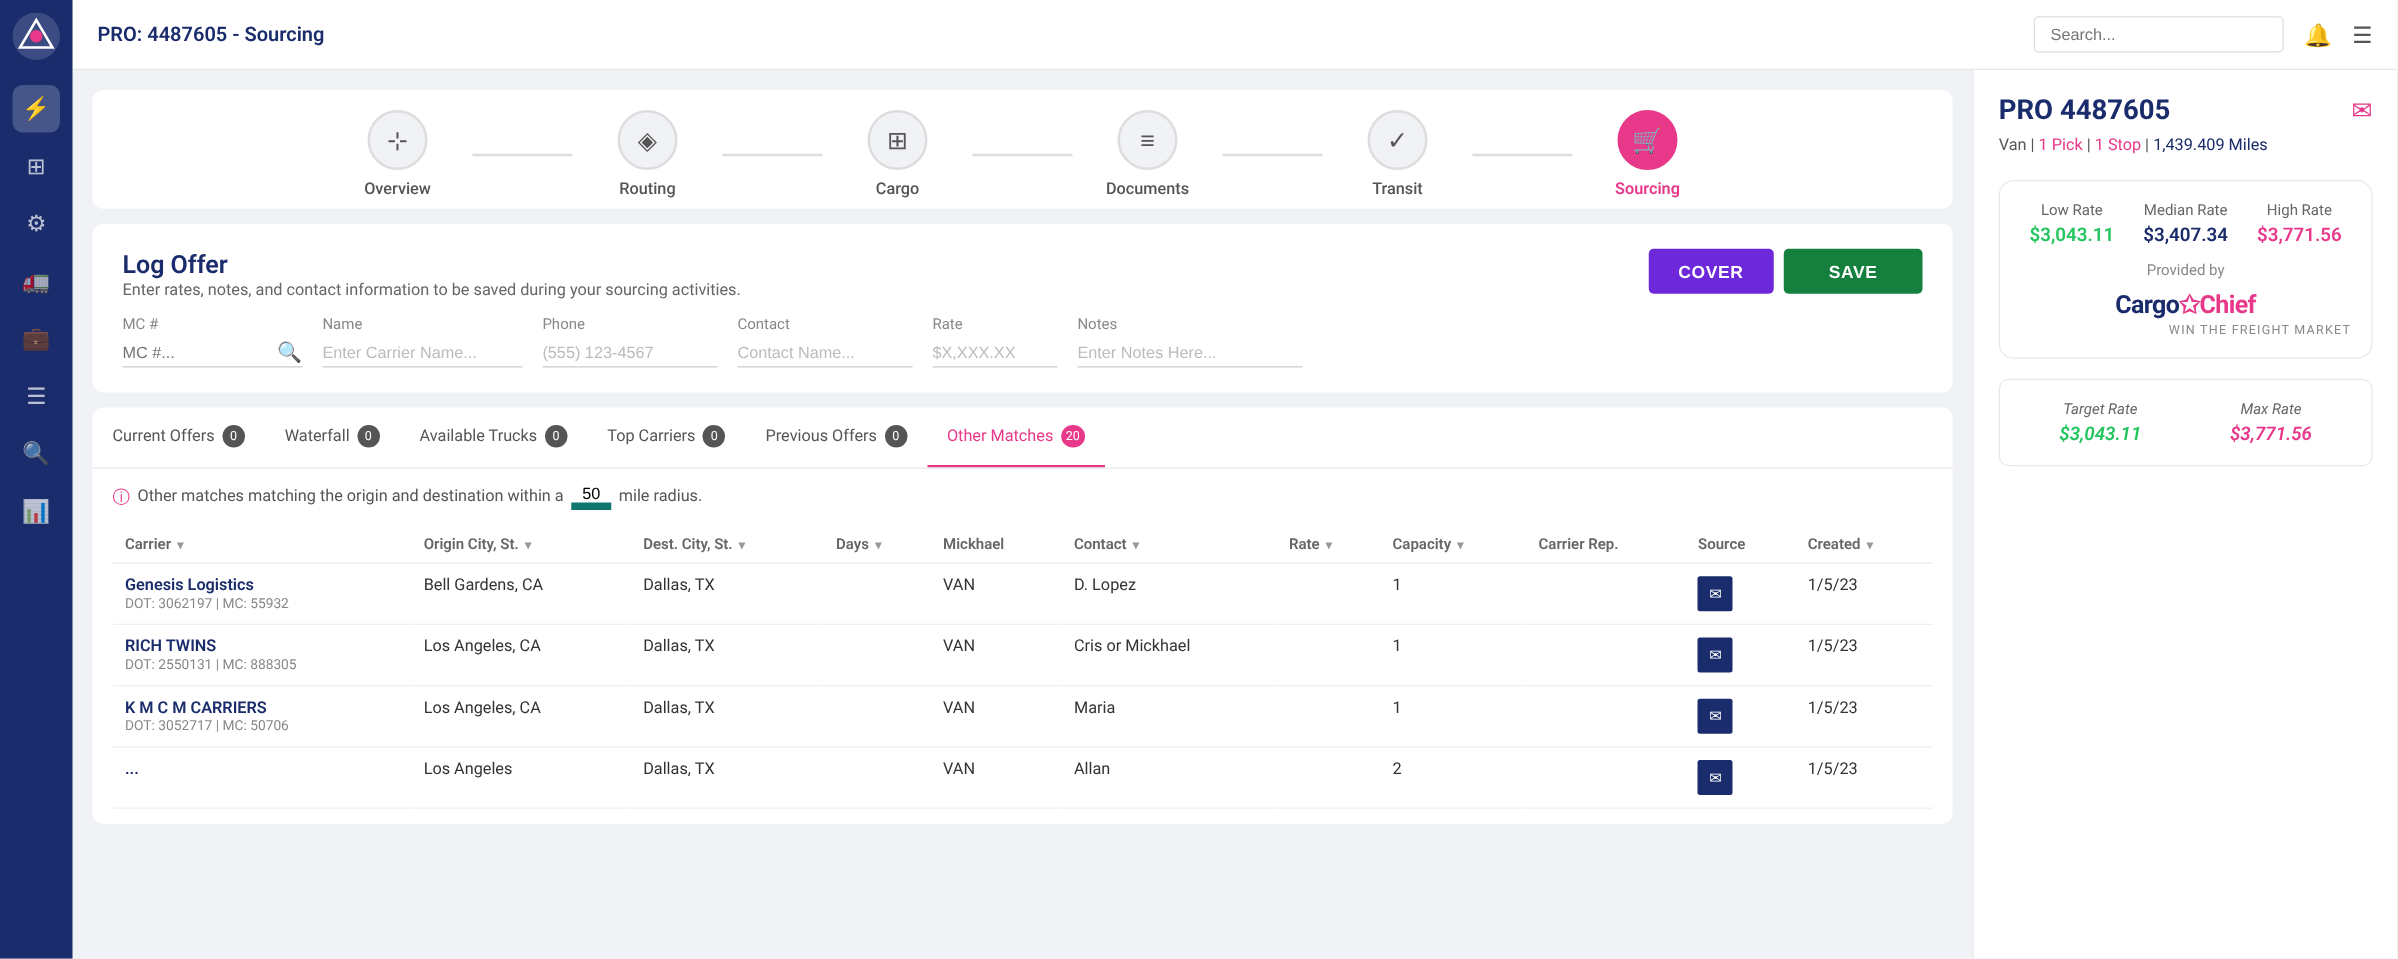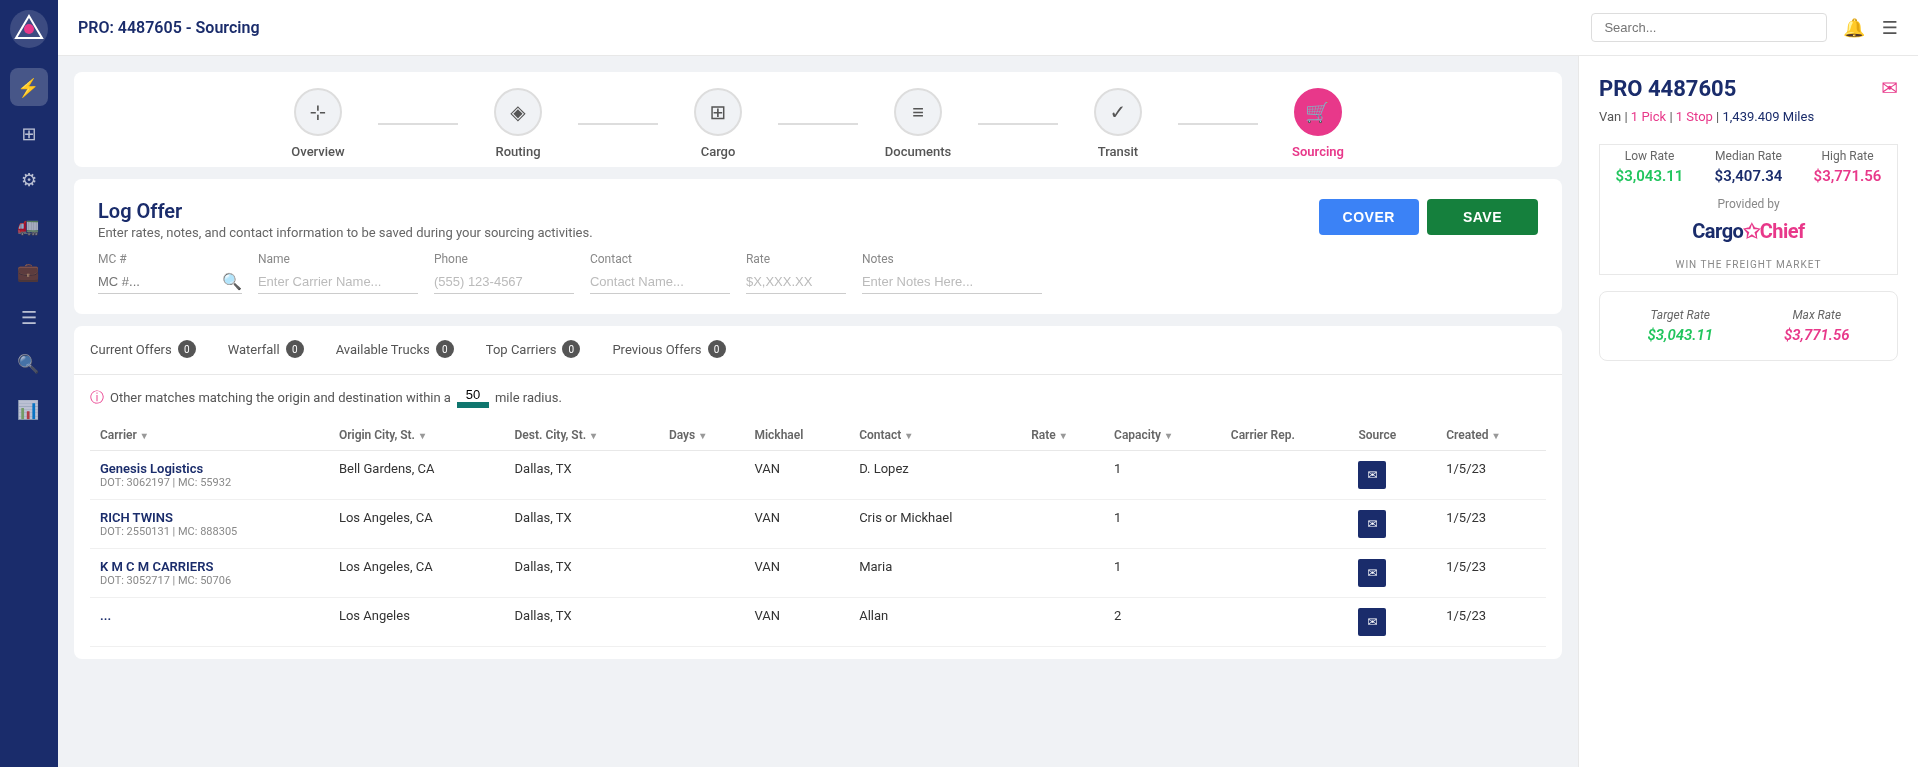--- a/index.html
+++ b/index.html
@@ -68,21 +68,21 @@
     .topbar-right {
       display: flex;
       align-items: center;
       gap: 16px;
     }
     .search-input {
       border: 1px solid #ddd;
       border-radius: 4px;
       padding: 6px 12px;
       font-size: 13px;
-      width: 236px;
+      width: 200px;
       outline: none;
       color: #999;
     }
     .topbar-icon {
       font-size: 18px;
       color: #555;
       cursor: pointer;
     }
 
     
@@ -176,21 +176,21 @@
     .log-offer-subtitle {
       font-size: 13px;
       color: #666;
       margin-top: 2px;
     }
     .log-offer-buttons {
       display: flex;
       gap: 8px;
     }
     .btn-cover {
-      background: #3b82f6;
+      background: #6d28d9;
       color: #fff;
       border: none;
       padding: 10px 24px;
       border-radius: 4px;
       font-size: 14px;
       font-weight: 600;
       cursor: pointer;
       letter-spacing: 0.5px;
     }
     .btn-save {
@@ -384,22 +384,22 @@
     .pro-meta {
       font-size: 13px;
       color: #555;
       margin-bottom: 20px;
     }
     .pro-meta span { color: #e8388a; }
     .pro-meta a { color: #1a2c6b; text-decoration: none; }
 
     .rates-section {
       border: 1px solid #e8e8e8;
-      border-radius: 0;
-      padding: 4px;
+      border-radius: 12px;
+      padding: 16px;
       margin-bottom: 16px;
     }
     .rates-grid {
       display: grid;
       grid-template-columns: 1fr 1fr 1fr;
       gap: 8px;
       margin-bottom: 12px;
     }
     .rate-item {
       text-align: center;
@@ -425,25 +425,25 @@
     }
     .cargo-chief-logo {
       text-align: center;
       font-size: 20px;
       font-weight: 700;
       color: #1a2c6b;
       letter-spacing: -0.5px;
     }
     .cargo-chief-logo span { color: #e8388a; }
     .cargo-chief-tagline {
-      text-align: center;
+      text-align: right;
       font-size: 10px;
       color: #888;
       letter-spacing: 1px;
-      margin-top: 16px;
+      margin-top: 4px;
     }
 
     .target-rates {
       border: 1px solid #e8e8e8;
       border-radius: 8px;
       padding: 16px;
       font-style: italic;
     }
     .target-rates-grid {
       display: grid;
@@ -584,20 +584,24 @@
             <span>Available Trucks</span>
             <span class="tab-badge">0</span>
           </div>
           <div class="tab-item">
             <span>Top Carriers</span>
             <span class="tab-badge">0</span>
           </div>
           <div class="tab-item">
             <span>Previous Offers</span>
             <span class="tab-badge">0</span>
+          </div>
+          <div class="tab-item active">
+            <span>Other Matches</span>
+            <span class="tab-badge pink">20</span>
           </div>
         </div>
         <div class="tab-content">
           <div class="matches-info">
             <span class="info-icon">ⓘ</span>
             <span>Other matches matching the origin and destination within a</span>
             <input class="radius-input" type="text" value="50" style="">
             <span>mile radius.</span>
           </div>
           <table class="data-table">

